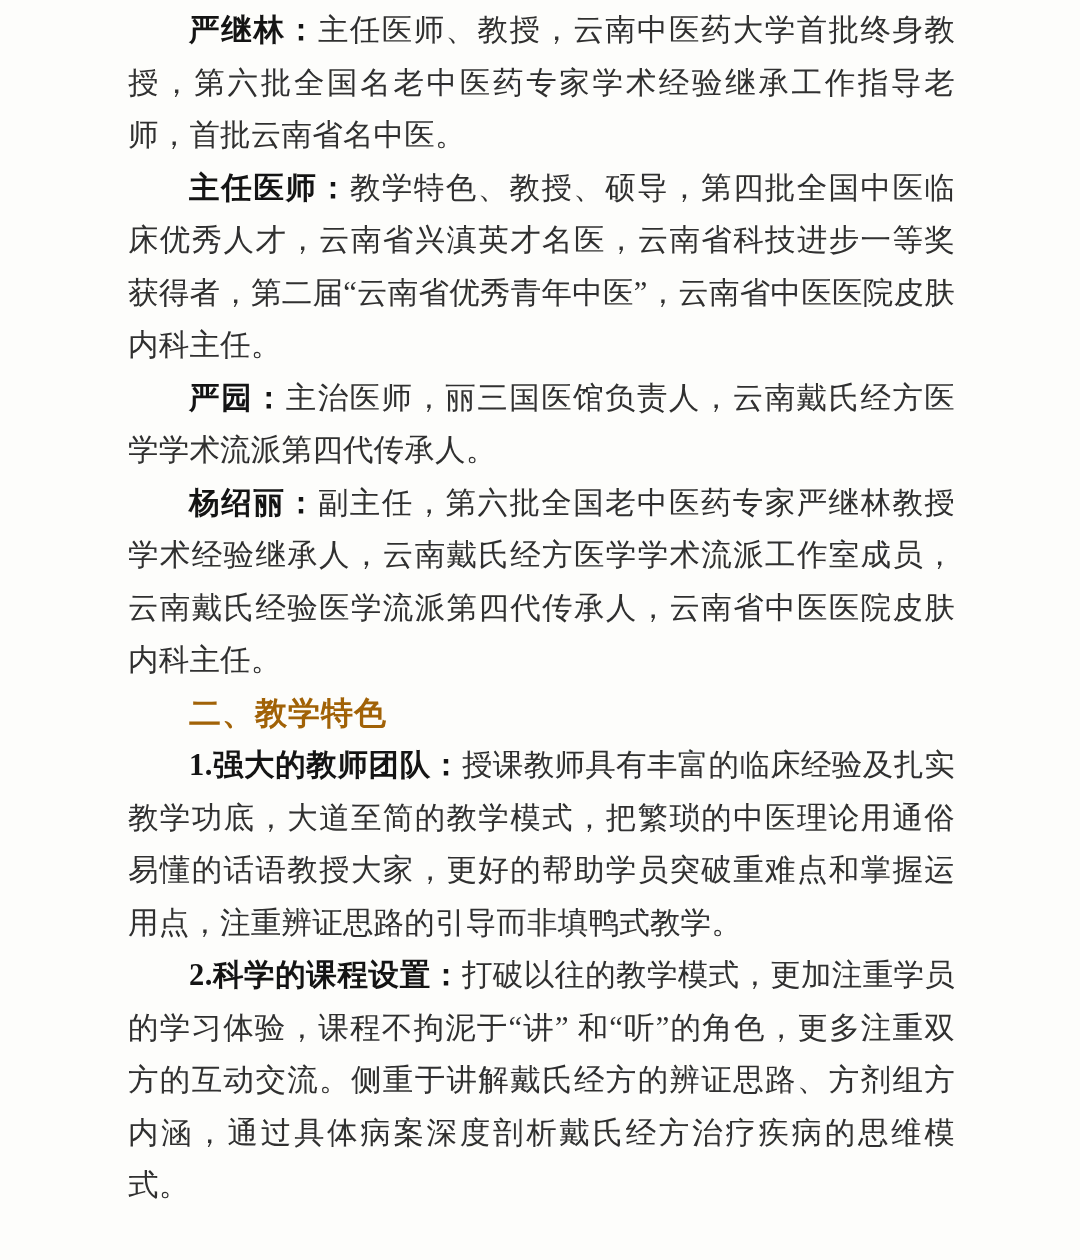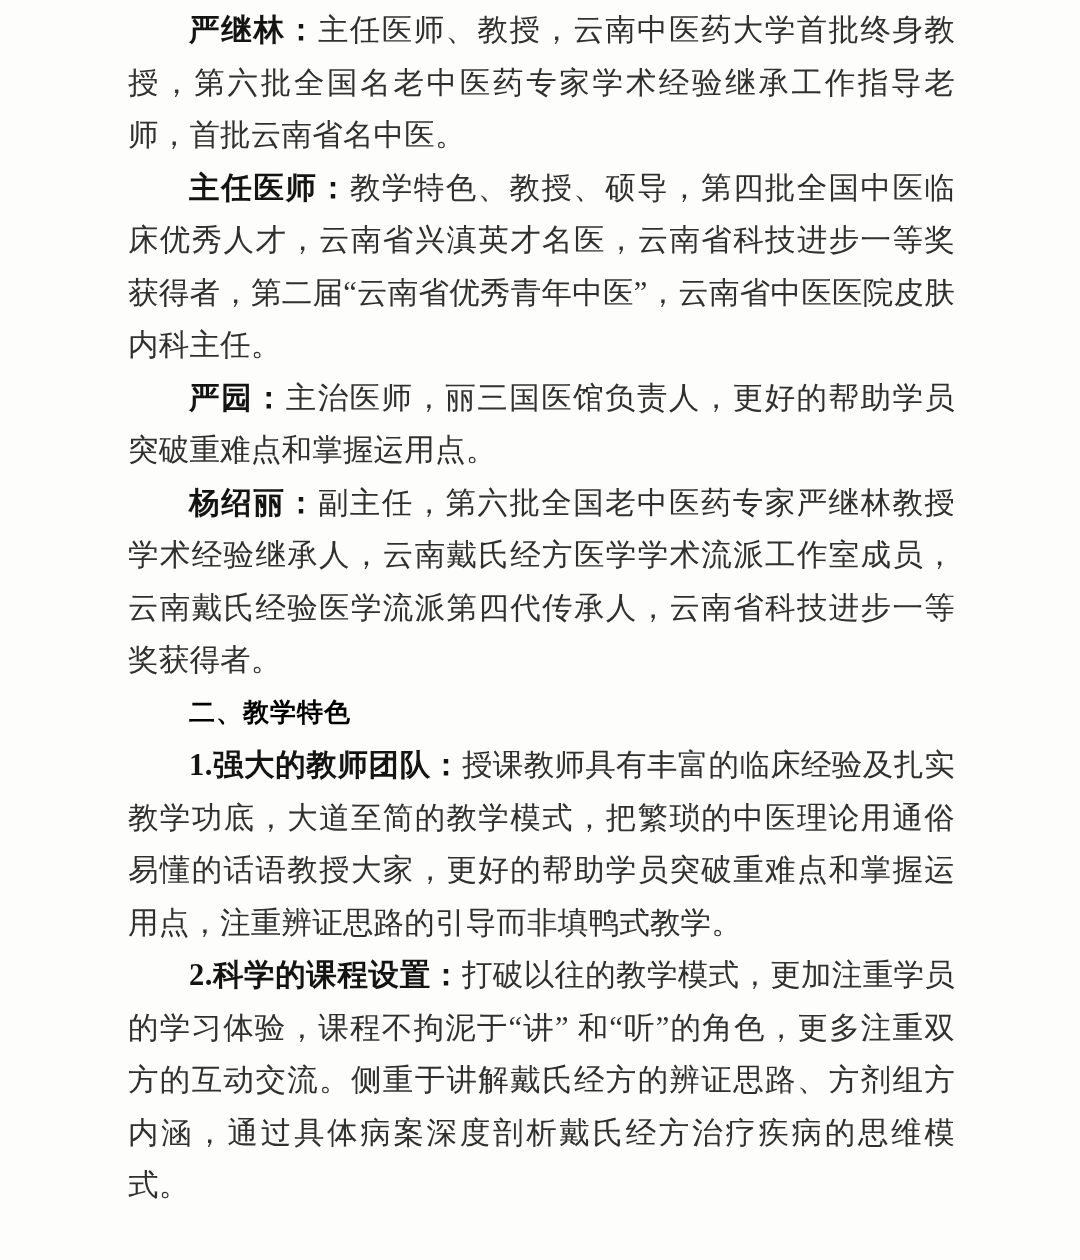--- a/index.html
+++ b/index.html
@@ -33,24 +33,24 @@
     text-indent: 61px;
   }
   .lead {
     font-weight: bold;
     color: #141414;
     letter-spacing: 0.5px;
   }
   .heading {
     margin: 0;
     padding: 0;
-    font-size: 26px;
+    font-size: 32px;
     line-height: 52.5px;
     font-weight: bold;
-    color: #000000;
+    color: #a16207;
     text-indent: 61px;
     letter-spacing: 1px;
   }
   .body-text {
     color: #303030;
   }
 </style>
 </head>
 <body>
 
@@ -58,25 +58,25 @@
 
   <p class="block">
     <span class="lead">严继林：</span><span class="body-text">主任医师、教授，云南中医药大学首批终身教授，第六批全国名老中医药专家学术经验继承工作指导老师，首批云南省名中医。</span>
   </p>
 
   <p class="block">
     <span class="lead">主任医师：</span><span class="body-text">教学特色、教授、硕导，第四批全国中医临床优秀人才，云南省兴滇英才名医，云南省科技进步一等奖获得者，第二届“云南省优秀青年中医”，云南省中医医院皮肤内科主任。</span>
   </p>
 
   <p class="block">
-    <span class="lead">严园：</span><span class="body-text">主治医师，丽三国医馆负责人，更好的帮助学员突破重难点和掌握运用点。</span>
+    <span class="lead">严园：</span><span class="body-text">主治医师，丽三国医馆负责人，云南戴氏经方医学学术流派第四代传承人。</span>
   </p>
 
   <p class="block">
-    <span class="lead">杨绍丽：</span><span class="body-text">副主任，第六批全国老中医药专家严继林教授学术经验继承人，云南戴氏经方医学学术流派工作室成员，云南戴氏经验医学流派第四代传承人，云南省科技进步一等奖获得者。</span>
+    <span class="lead">杨绍丽：</span><span class="body-text">副主任，第六批全国老中医药专家严继林教授学术经验继承人，云南戴氏经方医学学术流派工作室成员，云南戴氏经验医学流派第四代传承人，云南省中医医院皮肤内科主任。</span>
   </p>
 
 
   <p class="heading">二、教学特色</p>
 
   <p class="block">
     <span class="lead">1.强大的教师团队：</span><span class="body-text">授课教师具有丰富的临床经验及扎实教学功底，大道至简的教学模式，把繁琐的中医理论用通俗易懂的话语教授大家，更好的帮助学员突破重难点和掌握运用点，注重辨证思路的引导而非填鸭式教学。</span>
   </p>
 
   <p class="block">

